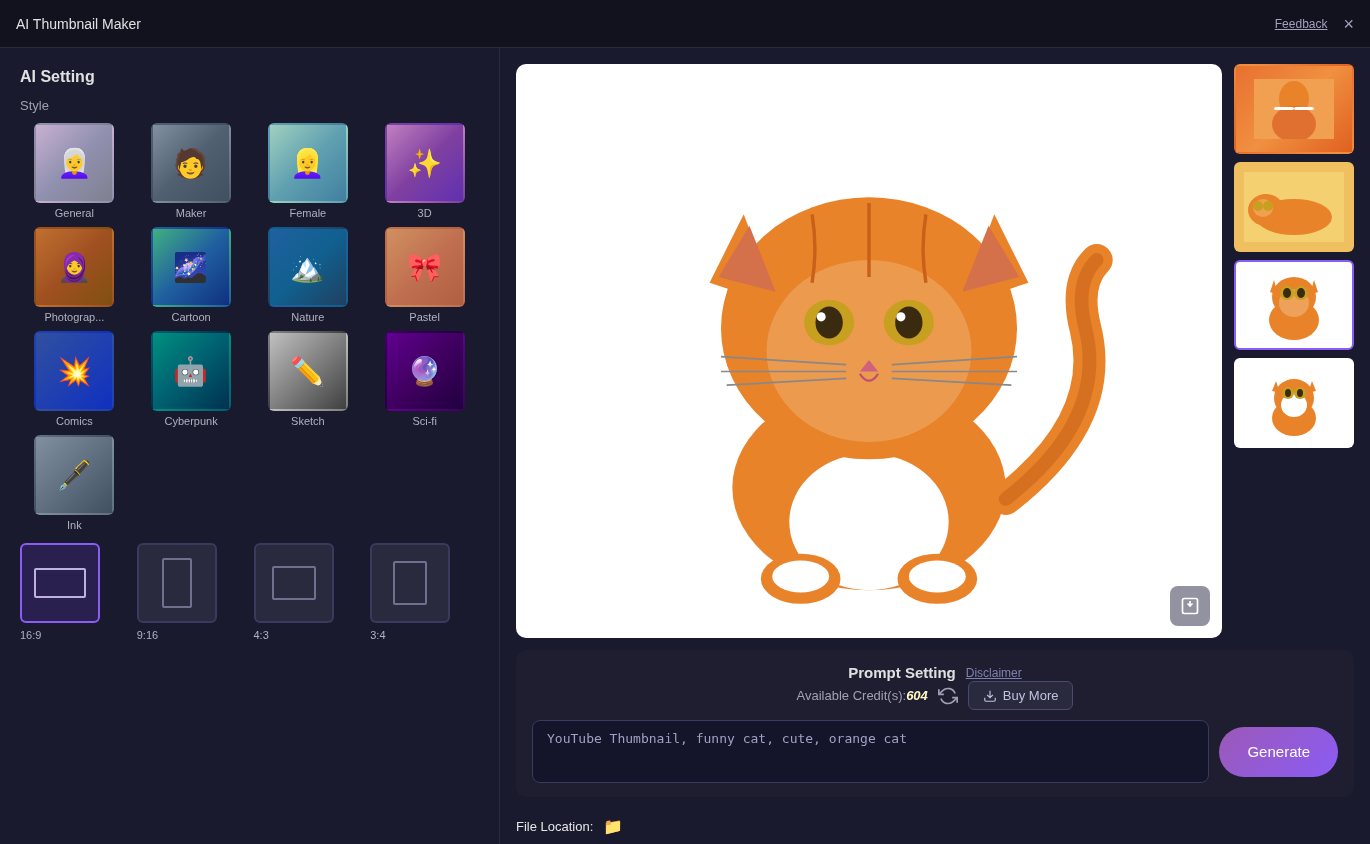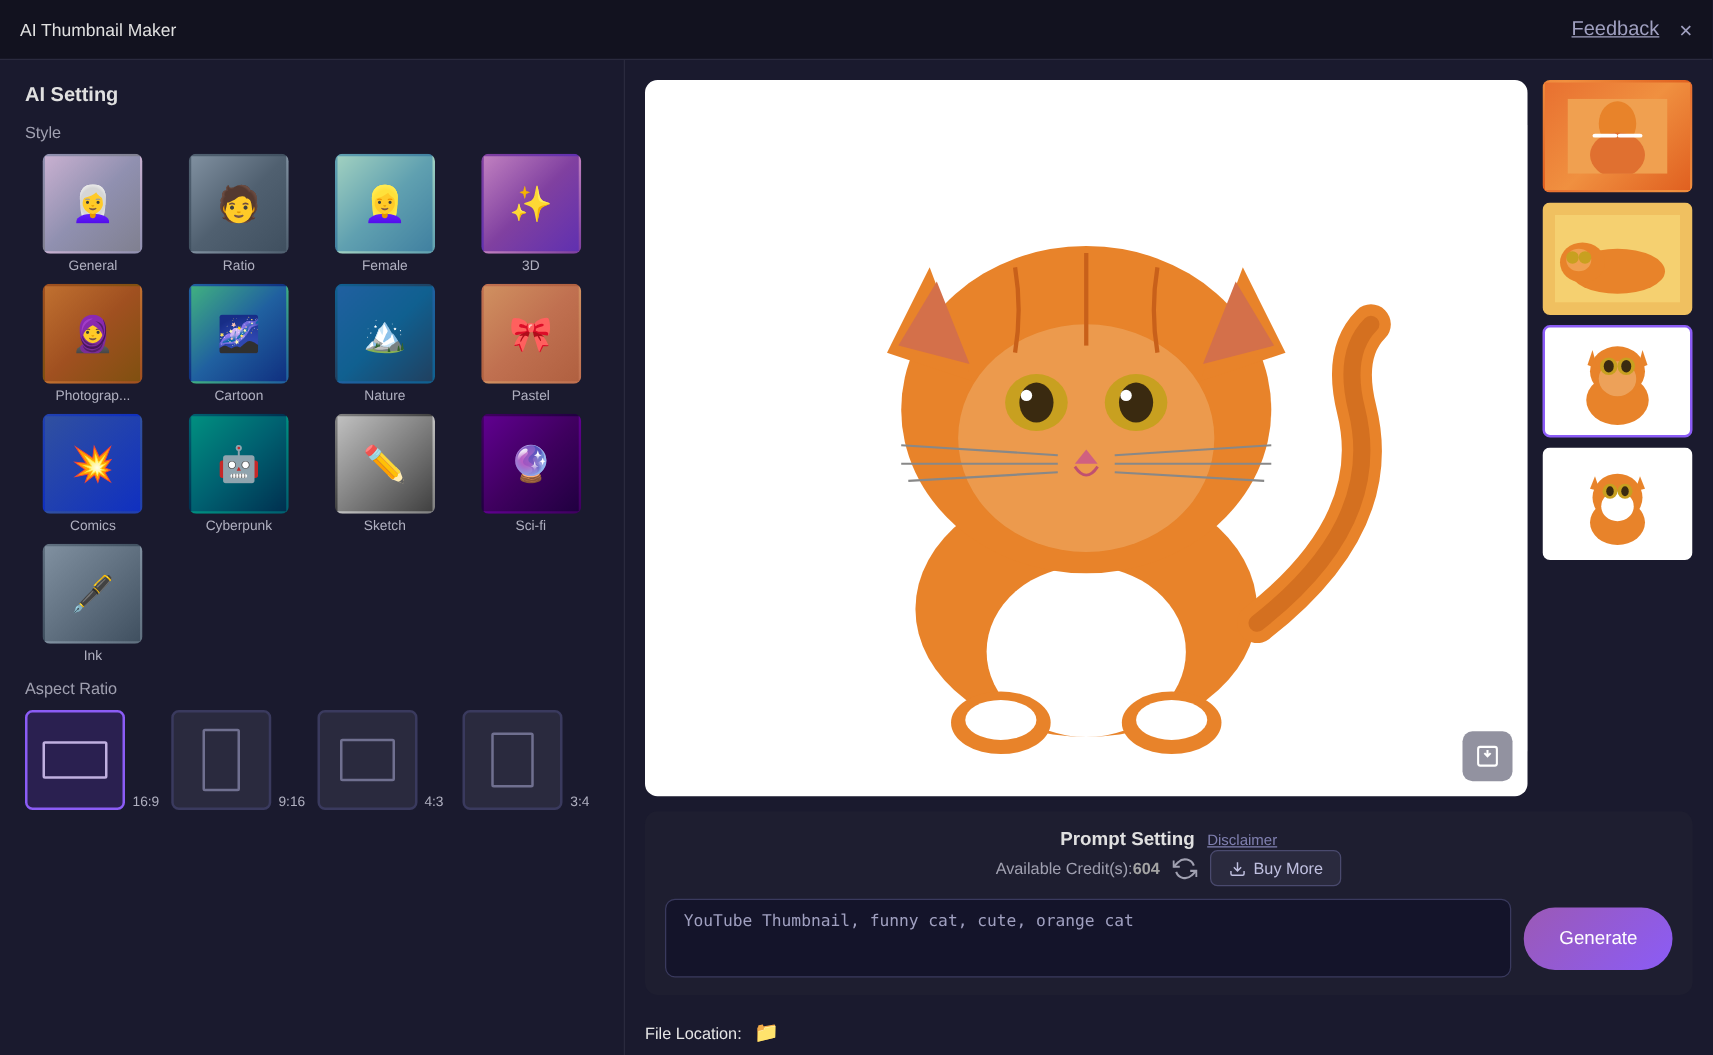--- a/index.html
+++ b/index.html
@@ -25,21 +25,21 @@
       font-weight: 500;
       color: #e0e0e0;
     }
     .titlebar-right {
       display: flex;
       align-items: center;
       gap: 16px;
     }
     .feedback-link {
       color: #a0a0c0;
-      font-size: 16px;
+      font-size: 12px;
       text-decoration: underline;
       cursor: pointer;
     }
     .close-btn {
       color: #a0a0c0;
       font-size: 18px;
       cursor: pointer;
       line-height: 1;
     }
     .main-layout {
@@ -115,22 +115,22 @@
     .thumb-ink { background: linear-gradient(135deg, #8090a0 0%, #607080 50%, #405060 100%); }
     
     .aspect-grid {
       display: grid;
       grid-template-columns: repeat(4, 1fr);
       gap: 8px;
       margin-top: 8px;
     }
     .aspect-item {
       display: flex;
-      flex-direction: row;
-      align-items: flex-end;
+      flex-direction: column;
+      align-items: flex-start;
       gap: 6px;
       cursor: pointer;
     }
     .aspect-thumb {
       width: 80px;
       height: 80px;
       border-radius: 6px;
       background: #2a2a3e;
       border: 2px solid #3a3a5e;
       display: flex;
@@ -246,22 +246,23 @@
     .credits-row {
       display: flex;
       align-items: center;
       gap: 10px;
     }
     .credits-text {
       font-size: 13px;
       color: #a0a0b0;
     }
     .credits-value {
-      color: #a3a3a3;
+      color: #fef9c3;
       font-weight: 600;
+      font-style: italic;
     }
     .refresh-icon {
       width: 20px;
       height: 20px;
       color: #a0a0b0;
       cursor: pointer;
     }
     .buy-more-btn {
       background: #2a2a3e;
       border: 1px solid #4a4a6e;
@@ -367,21 +368,21 @@
       <div class="style-item">
         <div class="style-thumb thumb-general">
           <div class="style-thumb-img">👩‍🦳</div>
         </div>
         <span class="style-label">General</span>
       </div>
       <div class="style-item">
         <div class="style-thumb thumb-male">
           <div class="style-thumb-img">🧑</div>
         </div>
-        <span class="style-label">Ratio</span>
+        <span class="style-label">Maker</span>
       </div>
       <div class="style-item">
         <div class="style-thumb thumb-female">
           <div class="style-thumb-img">👱‍♀️</div>
         </div>
         <span class="style-label">Female</span>
       </div>
       <div class="style-item">
         <div class="style-thumb thumb-3d">
           <div class="style-thumb-img">✨</div>
@@ -440,21 +441,20 @@
       </div>
 
       <div class="style-item">
         <div class="style-thumb thumb-ink">
           <div class="style-thumb-img">🖋️</div>
         </div>
         <span class="style-label">Ink</span>
       </div>
     </div>
 
-    <div class="section-label">Aspect Ratio</div>
     <div class="aspect-grid">
       <div class="aspect-item">
         <div class="aspect-thumb selected">
           <div class="aspect-inner selected" style="width:52px;height:30px;"></div>
         </div>
         <span class="aspect-label">16:9</span>
       </div>
       <div class="aspect-item">
         <div class="aspect-thumb">
           <div class="aspect-inner" style="width:30px;height:50px;"></div>

